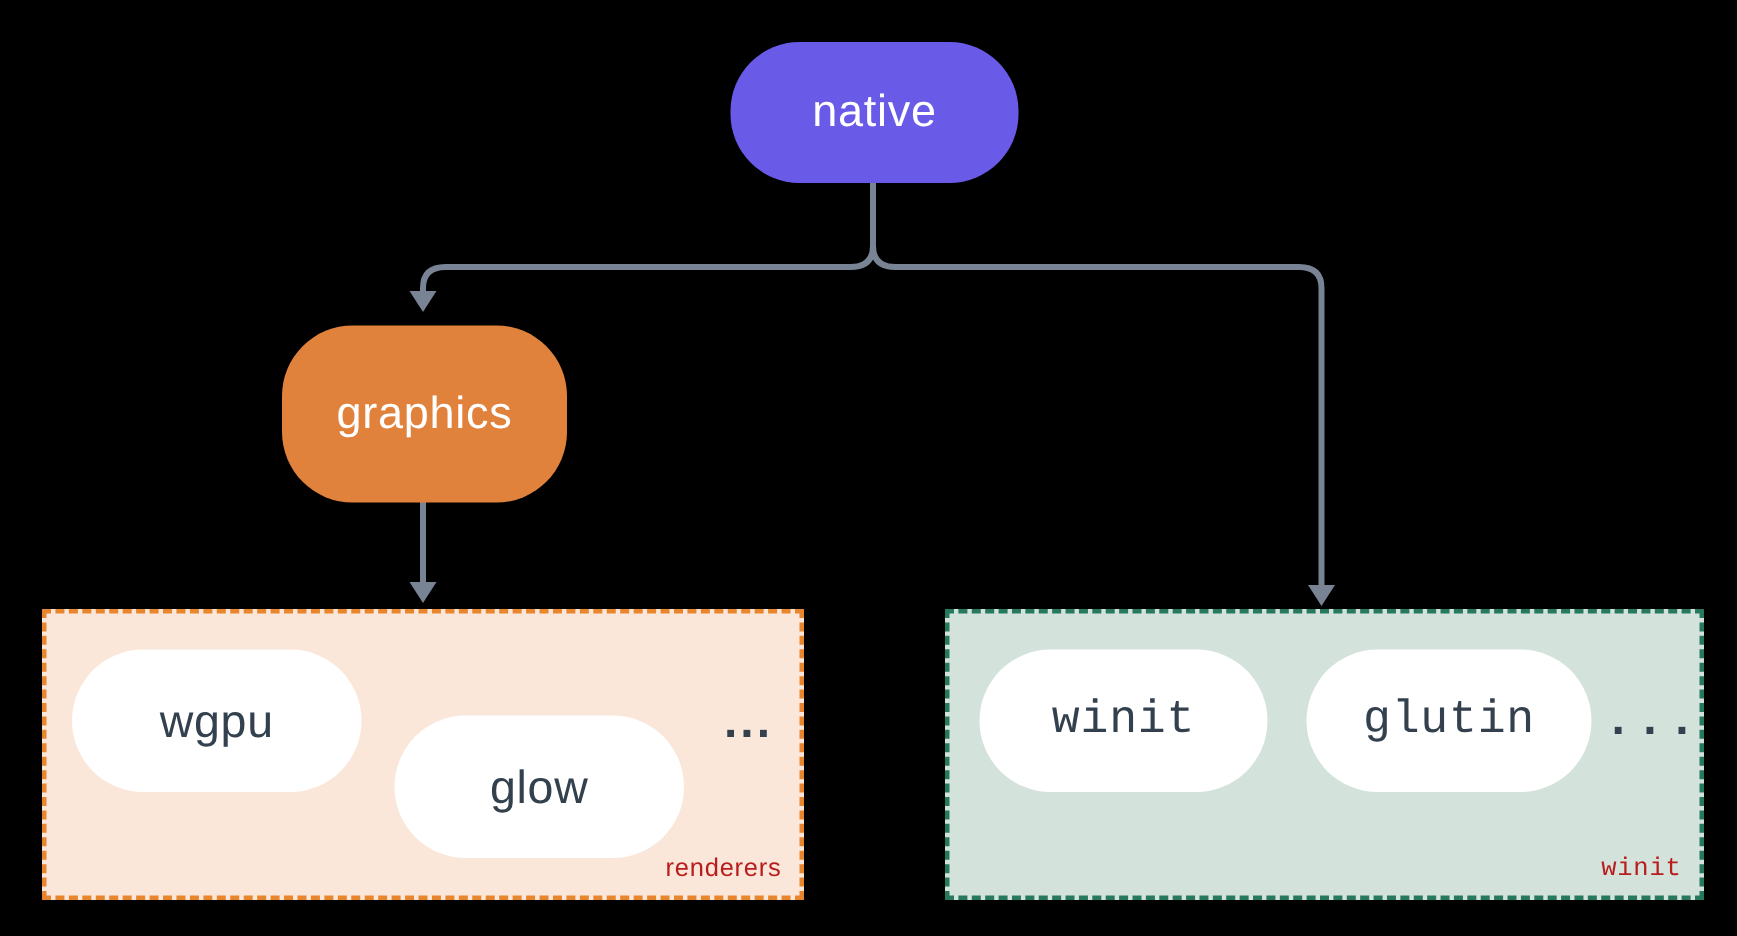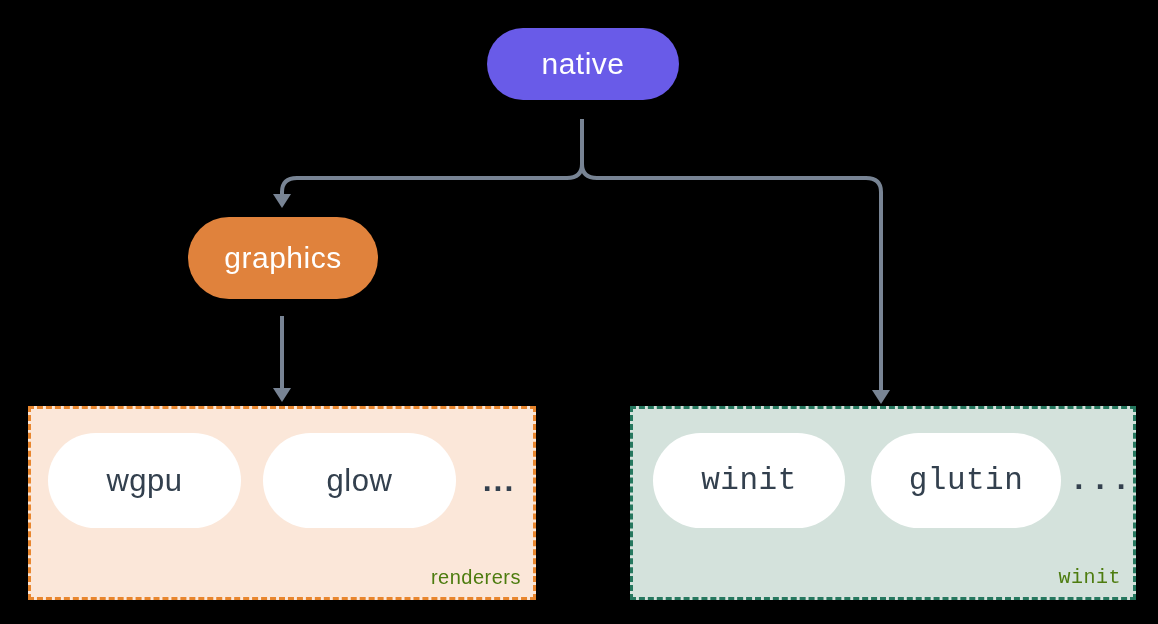--- a/index.html
+++ b/index.html
@@ -25,27 +25,27 @@
     position: absolute;
     display: flex;
     align-items: center;
     justify-content: center;
     color: #ffffff;
     font-size: 30px;
     letter-spacing: 0.5px;
   }
   .node-native {
     left: 487px; top: 28px;
-    width: 192px; height: 72px;
+    width: 192px; height: 94px;
     border-radius: 46px;
     background: #695be8;
   }
   .node-graphics {
     left: 188px; top: 217px;
-    width: 190px; height: 82px;
+    width: 190px; height: 118px;
     border-radius: 47px;
     background: #e0823c;
     text-align: right;
   }
   .group-box {
     position: absolute;
     box-sizing: border-box;
     top: 406px;
     height: 194px;
     padding-left: 48px;
@@ -70,43 +70,43 @@
     border-radius: 48px;
     background: #ffffff;
     display: flex;
     align-items: center;
     justify-content: center;
     color: #33404e;
     font-size: 31px;
     letter-spacing: 0.5px;
   }
   .pill-wgpu   { left: 17px;  width: 193px; }
-  .pill-glow   { left: 232px; width: 193px; }
+  .pill-glow   { left: 232px; width: 193px; margin-top: 44px; }
   .pill-winit  { left: 20px;  width: 192px; }
   .pill-glutin { left: 238px; width: 190px; }
   .ellipsis {
     position: absolute;
     top: 24px;
     left: 442px;
     width: 52px;
     height: 95px;
     display: flex;
     align-items: center;
     justify-content: center;
     color: #33404e;
     font-size: 32px;
     font-weight: bold;
     letter-spacing: 2px;
   }
   .group-label {
     position: absolute;
     right: 12px;
     bottom: 8px;
-    color: #4d7c0f;
-    font-size: 20px;
+    color: #b91c1c;
+    font-size: 17px;
     letter-spacing: 0.5px;
   }
 </style>
 </head>
 <body>
 
 <div class="canvas">
 
   <svg class="connectors" viewBox="0 0 1158 624" xmlns="http://www.w3.org/2000/svg">
     <g stroke="#788494" stroke-width="4" fill="none">

